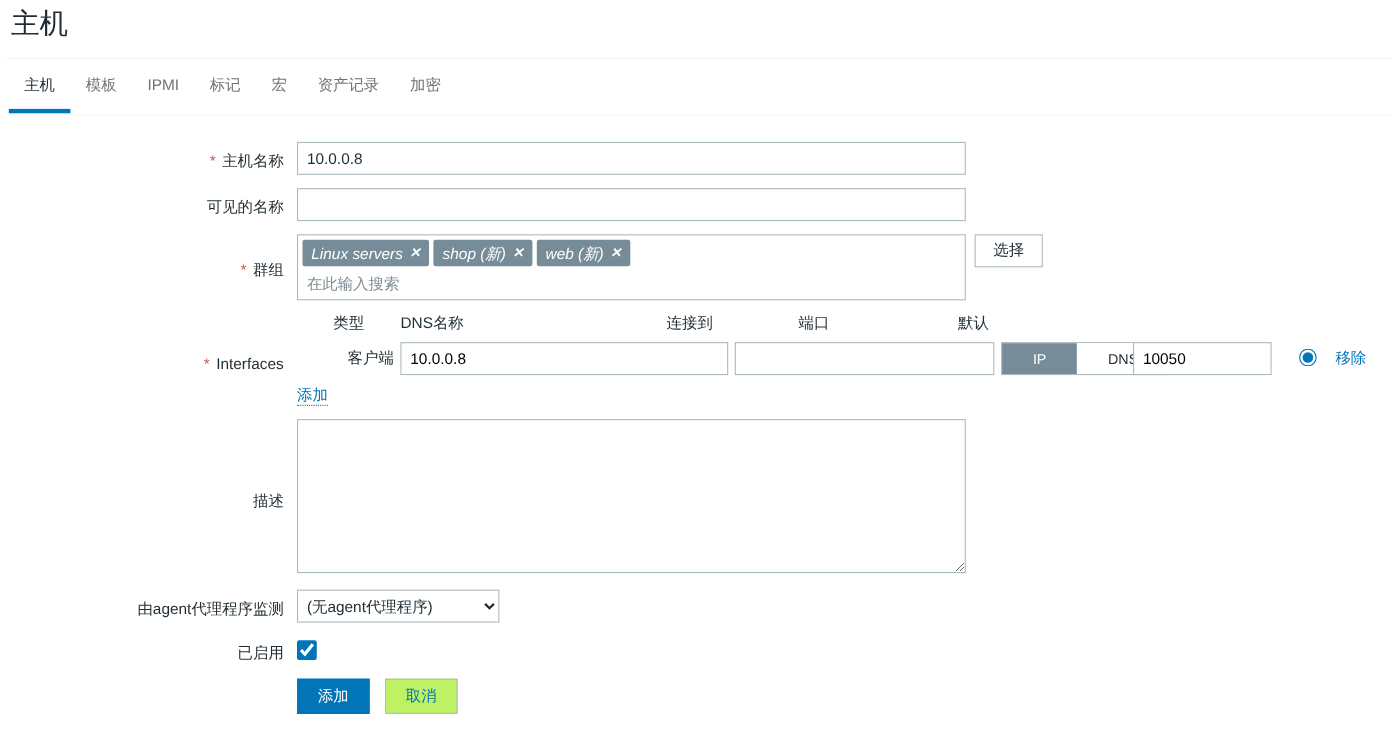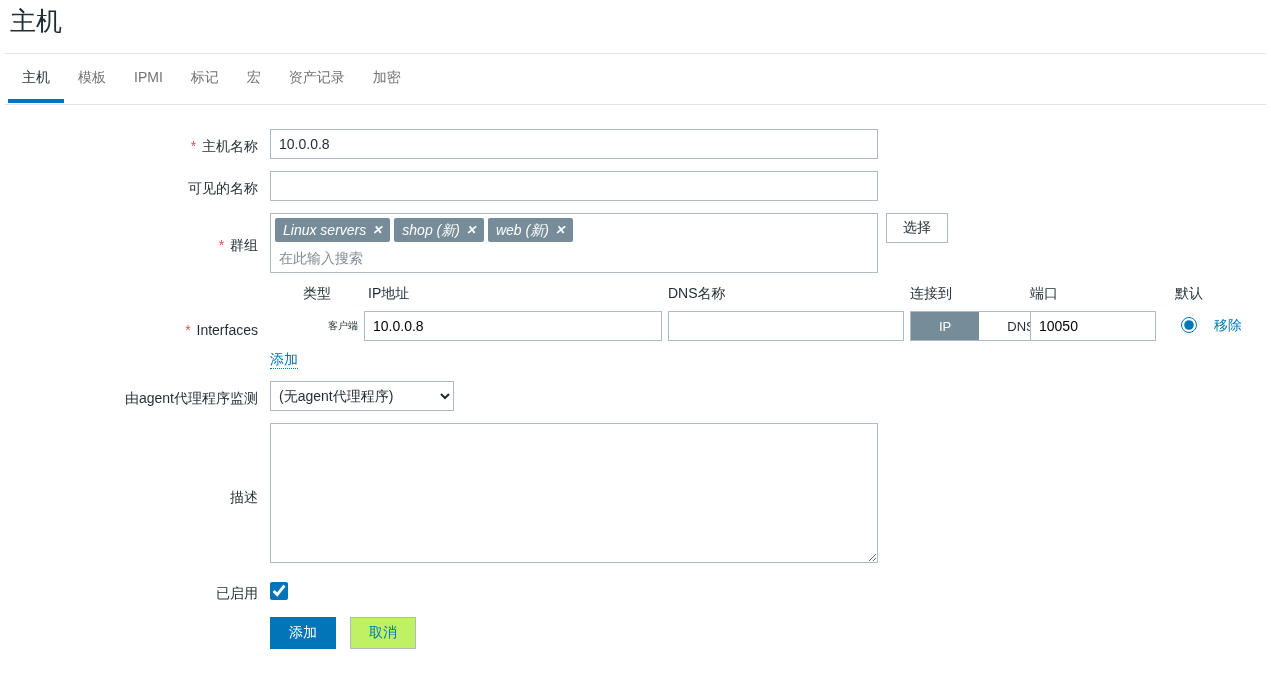--- a/index.html
+++ b/index.html
@@ -32,21 +32,21 @@
     
     .iface-headers { display: flex; font-size: 14px; color: #1f2c33; }
     .iface-headers .h-type { width: 94px; text-align:center; }
     .iface-headers .h-ip { width: 304px; padding-left: 4px; }
     .iface-headers .h-dns { width: 242px; }
     .iface-headers .h-conn { width: 120px; }
     .iface-headers .h-port { width: 138px; }
     .iface-headers .h-def { width: 42px; text-align: center; }
     
     .iface-row { display: flex; align-items: center; margin-top: 8px; }
-    .iface-row .c-type { width: 94px; padding-right: 6px; text-align: right; font-size: 10px; }
+    .iface-row .c-type { width: 94px; padding-right: 6px; text-align: right; font-size: 14px; }
     .iface-row .c-ip { width: 304px; padding-right: 6px; }
     .iface-row .c-ip input { width: 298px; height: 30px; border: 1px solid #acbbc2; padding: 4px 8px; font-size: 14px;}
     .iface-row .c-dns { width: 242px; padding-right: 6px; }
     .iface-row .c-dns input { width: 236px; height: 30px; border: 1px solid #acbbc2; padding: 4px 8px; font-size: 14px;}
     .iface-row .c-conn { width: 120px; padding-right: 6px; }
     .toggle-group { display: inline-flex; border: 1px solid #acbbc2; height: 30px; }
     .toggle-btn { padding: 4px 28px; font-size: 13px; background: #fff; color: #1f2c33; border: none; cursor: pointer; display: flex; align-items: center;}
     .toggle-btn.active { background: #768d99; color: #fff; }
     .iface-row .c-port { width: 138px; padding-right: 6px; }
     .iface-row .c-port input { width: 126px; height: 30px; border: 1px solid #acbbc2; padding: 4px 8px; font-size: 14px;}
@@ -126,21 +126,20 @@
         <button class="btn-select">选择</button>
       </div>
     </div>
   </div>
 
   <div class="form-row">
     <div class="label"><span class="req">*</span> <span>Interfaces</span></div>
     <div class="field">
       <div class="iface-headers">
         <div class="h-type">类型</div>
-        <div class="h-ip">IP地址</div>
         <div class="h-dns">DNS名称</div>
         <div class="h-conn">连接到</div>
         <div class="h-port">端口</div>
         <div class="h-def">默认</div>
       </div>
       <div class="iface-row">
         <div class="c-type">客户端</div>
         <div class="c-ip"><input type="text" value="10.0.0.8" style=""></div>
         <div class="c-dns"><input type="text" value="" style=""></div>
         <div class="c-conn">
@@ -153,32 +152,32 @@
         <div class="c-def"><input type="radio" checked="" style=""></div>
         <div class="c-remove"><span class="link-action">移除</span></div>
       </div>
       <div class="add-iface">
         <span class="link-action dotted">添加</span>
       </div>
     </div>
   </div>
 
   <div class="form-row">
+    <div class="label"><span>描述</span></div>
+    <div class="field">
+      <textarea class="textarea-desc" style=""></textarea>
+    </div>
+  </div>
+
+  <div class="form-row">
     <div class="label"><span>由agent代理程序监测</span></div>
     <div class="field">
       <select class="select-box">
         <option>(无agent代理程序)</option>
       </select>
-    </div>
-  </div>
-
-  <div class="form-row">
-    <div class="label"><span>描述</span></div>
-    <div class="field">
-      <textarea class="textarea-desc" style=""></textarea>
     </div>
   </div>
 
   <div class="form-row">
     <div class="label"><span>已启用</span></div>
     <div class="field" style="padding-top:4px;">
       <input type="checkbox" checked="" class="checkbox-styled" style="">
     </div>
   </div>
 

